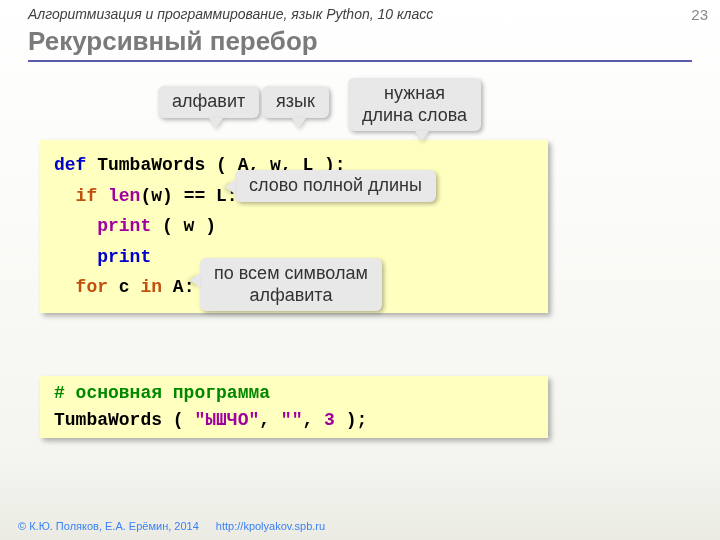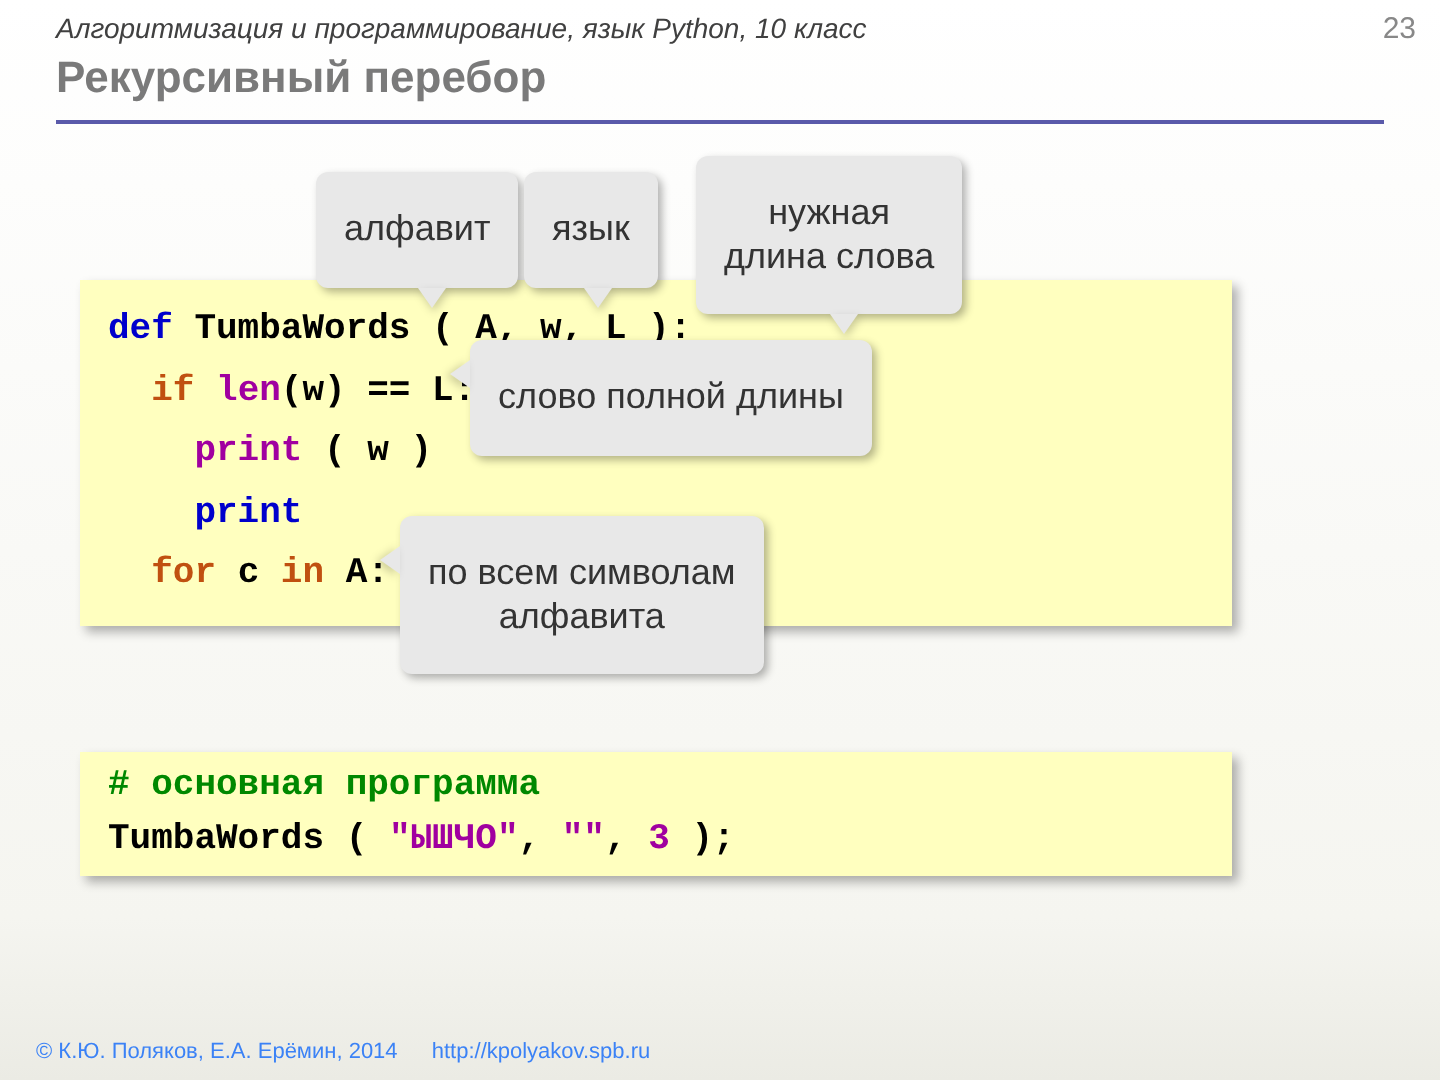--- a/index.html
+++ b/index.html
@@ -26,37 +26,37 @@
     top: 6px;
     right: 12px;
     color: #888;
     font-size: 15px;
     margin-left: 24px;
   }
   .title {
     position: absolute;
     top: 26px;
     left: 28px;
-    font-size: 22px;
+    font-size: 26px;
     font-weight: bold;
     color: #7a7a7a;
   }
   .title-underline {
     position: absolute;
     top: 60px;
     left: 28px;
     width: 664px;
     height: 2px;
     background: #5a5aaa;
   }
   .callout {
     position: absolute;
     background: #e8e8e8;
     border-radius: 6px;
-    padding: 18px 14px;
+    padding: 5px 14px;
     font-size: 18px;
     color: #333;
     box-shadow: 2px 2px 4px rgba(0,0,0,0.3);
     text-align: center;
     line-height: 1.2;
   }
   .callout::after {
     content: '';
     position: absolute;
     width: 0;
@@ -98,21 +98,21 @@
   .callout-allchars::after {
     top: 15px; left: -10px;
     border-top: 7px solid transparent;
     border-bottom: 7px solid transparent;
     border-right: 10px solid #e8e8e8;
     filter: drop-shadow(-2px 1px 2px rgba(0,0,0,0.2));
   }
   .code-block {
     position: absolute;
     left: 40px;
-    width: 576px;
+    width: 508px;
     background: #ffffbf;
     box-shadow: 3px 3px 5px rgba(0,0,0,0.3);
     padding: 10px 14px;
     font-family: "Courier New", monospace;
     font-size: 18px;
     font-weight: bold;
     line-height: 1.7;
     box-sizing: border-box;
   }
   .code-block-1 { top: 140px; }

